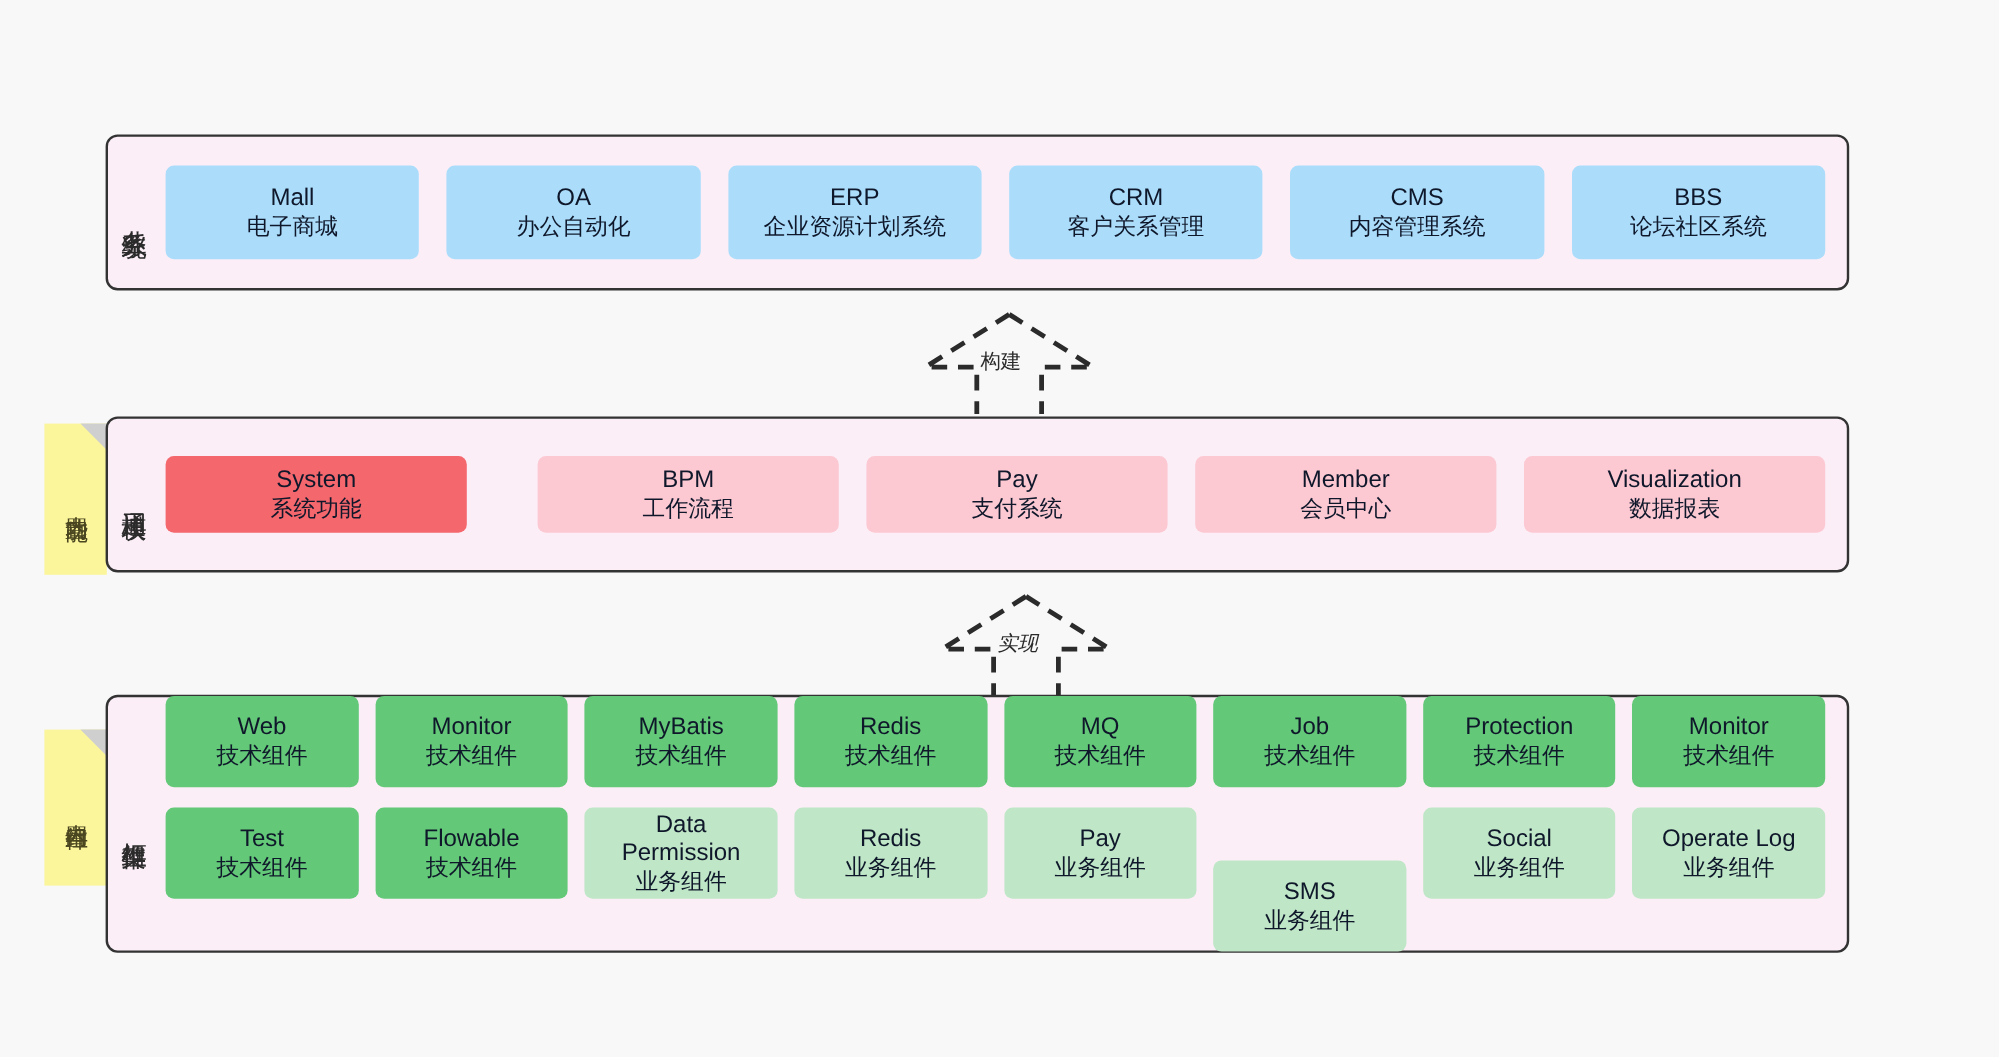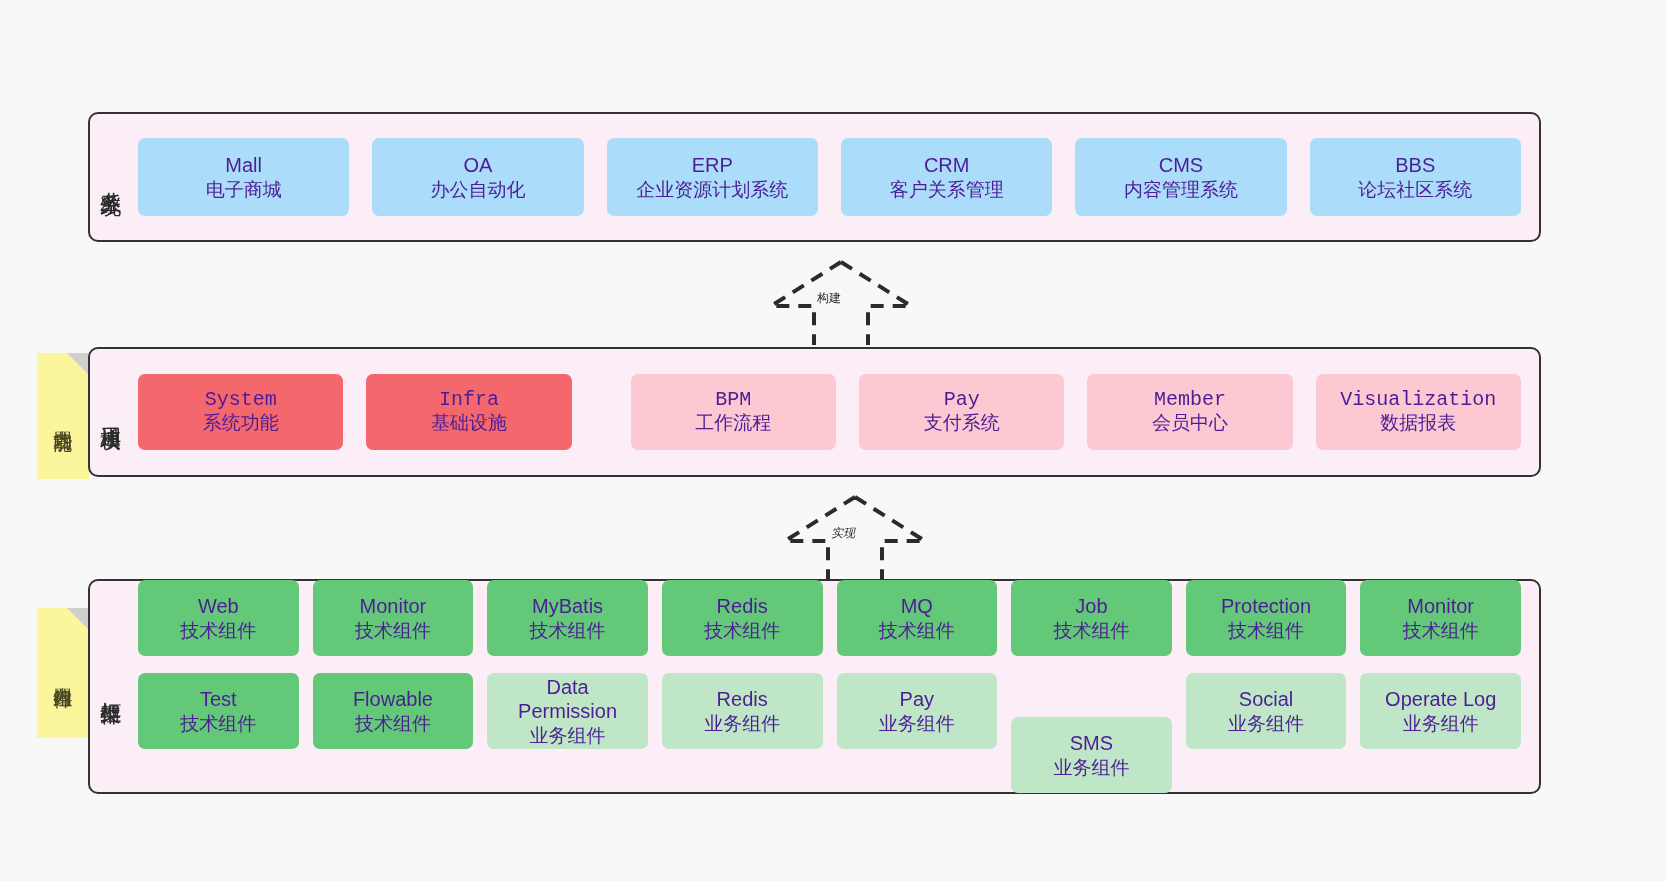--- a/index.html
+++ b/index.html
@@ -54,41 +54,41 @@
   }
   .row > .cell { flex: 1 1 0; }
 
   .cell {
     border-radius: 7px;
     display: flex;
     flex-direction: column;
     align-items: center;
     justify-content: center;
     text-align: center;
-    color: #4c1d95;
+    color: #0f172a;
     line-height: 1.22;
     padding: 6px 4px;
   }
   .cell .l1 { font-size: 20px; }
   .cell .l2 { font-size: 19px; }
   .cell .l3 { font-size: 19px; }
 
   
   .c-blue        { background: #abddfb; }
   .c-red         { background: #f4676d; }
   .c-pink        { background: #fcc9d3; }
   .c-green       { background: #63c878; }
   .c-lightgreen  { background: #bfe6c6; }
 
   
   #band-business { left: 88px;  top: 112px; width: 1453px; height: 130px; }
   #band-business .cell { height: 78px; }
 
   #band-common   { left: 88px;  top: 347px; width: 1453px; height: 130px; }
-  #band-common .cell { height: 76px; font-family: Liberation Mono, monospace; }
+  #band-common .cell { height: 64px; }
 
   #band-framework { left: 88px; top: 579px; width: 1453px; height: 215px; }
   #band-framework .cell { height: 76px; }
 
   #band-framework .band-body { gap: 17px; padding: 14px 18px 14px 6px; }
   #band-framework .row { gap: 14px; }
 
   
   .note {
     position: absolute;
@@ -112,21 +112,21 @@
     border-top: 22px solid #cfcfcf;
   }
   #note-common { left: 37px; top: 353px; width: 52px; height: 126px; }
   #note-framework { left: 37px; top: 608px; width: 52px; height: 130px; }
 
   
   .arrow { position: absolute; }
   .arrow svg { display: block; overflow: visible; }
   .arrow-label {
     position: absolute;
-    font-size: 12px;
+    font-size: 17px;
     color: #2b2b2b;
     background: transparent;
     white-space: nowrap;
   }
   #arrow-build  { left: 756px; top: 260px; width: 170px; height: 85px; }
   #arrow-build .arrow-label  { left: 61px; top: 30px; }
   #arrow-impl   { left: 770px; top: 495px; width: 170px; height: 85px; }
   #arrow-impl .arrow-label   { left: 61px; top: 30px; font-style: italic; }
 </style>
 </head>
@@ -179,24 +179,20 @@
   </div>
 
   <div class="band" id="band-common">
     <div class="band-title">通用模块</div>
     <div class="band-body">
       <div class="row">
         <div class="cell c-red" style="background: rgb(244, 103, 109);">
           <span class="l1">System</span>
           <span class="l2">系统功能</span>
         </div>
-        <div class="cell c-red" style="background: rgb(244, 103, 109);">
-          <span class="l1">Infra</span>
-          <span class="l2">基础设施</span>
-        </div>
         <div class="cell c-pink" style="background: rgb(252, 201, 211); margin-left: 36px;">
           <span class="l1">BPM</span>
           <span class="l2">工作流程</span>
         </div>
         <div class="cell c-pink" style="background: rgb(252, 201, 211);">
           <span class="l1">Pay</span>
           <span class="l2">支付系统</span>
         </div>
         <div class="cell c-pink" style="background: rgb(252, 201, 211);">
           <span class="l1">Member</span>

